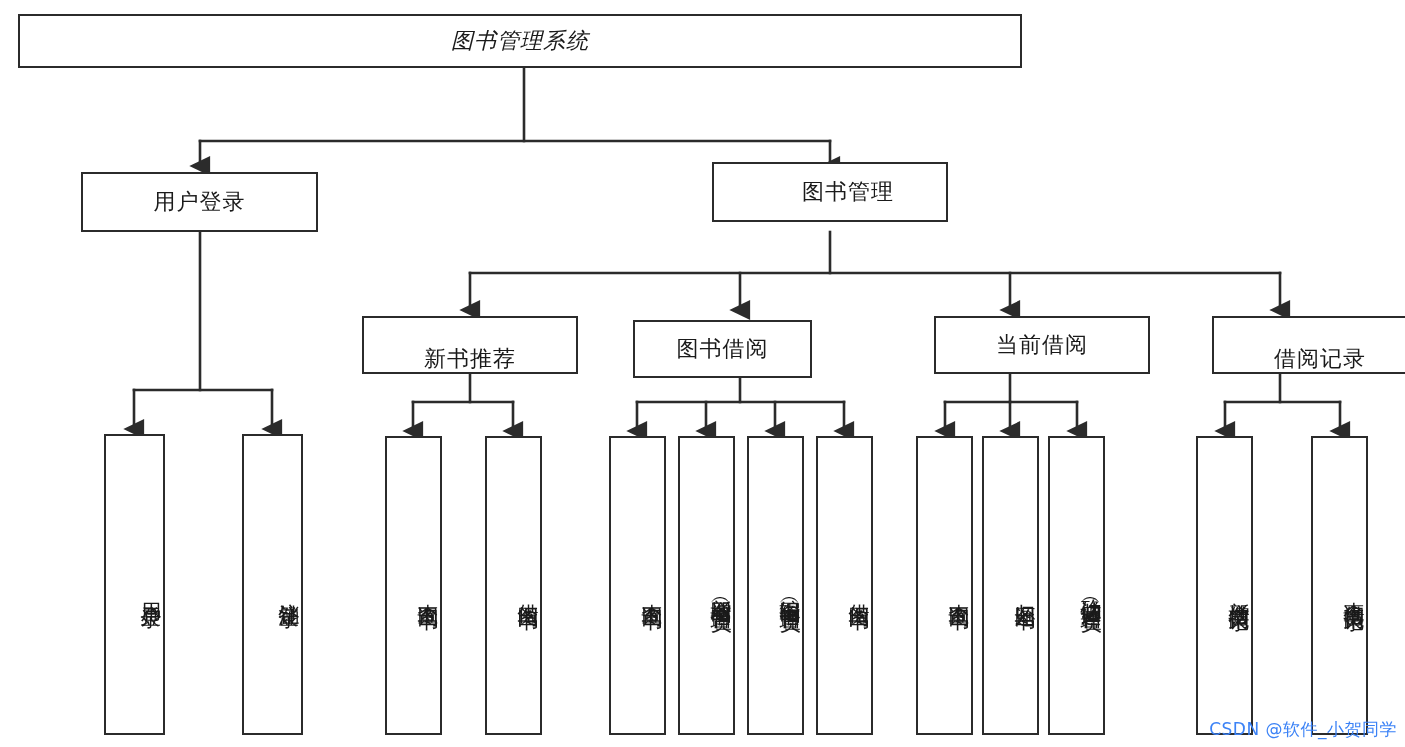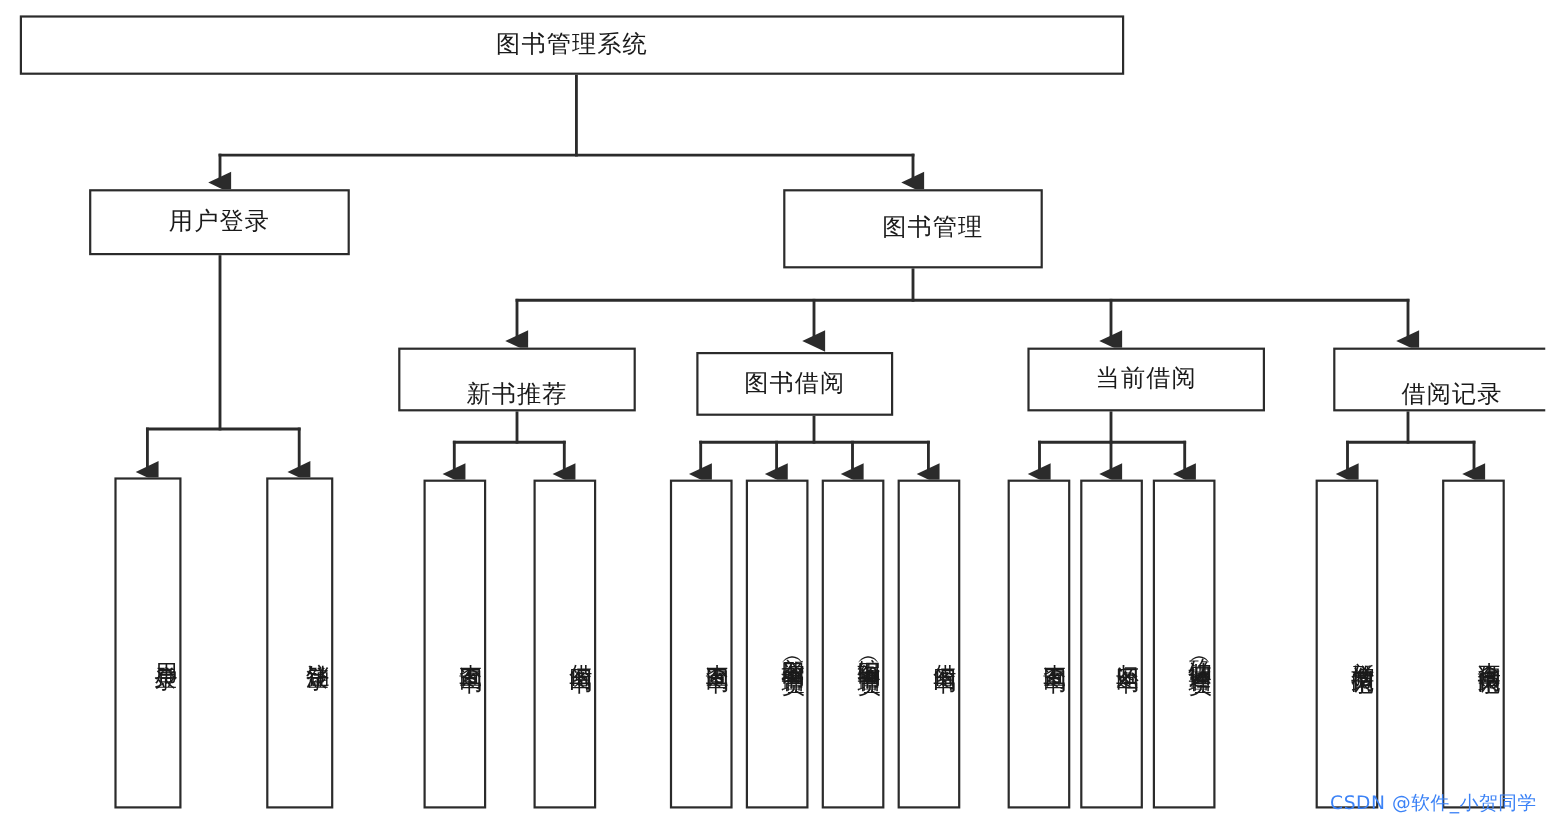--- a/index.html
+++ b/index.html
@@ -118,29 +118,29 @@
       <path d="M1010,402 L1010,431" marker-end="url(#arrowhead)"></path>
       <path d="M1077,402 L1077,431" marker-end="url(#arrowhead)"></path>
 
       <path d="M1280,374 L1280,402"></path>
       <path d="M1225,402 L1340,402"></path>
       <path d="M1225,402 L1225,431" marker-end="url(#arrowhead)"></path>
       <path d="M1340,402 L1340,431" marker-end="url(#arrowhead)"></path>
     </g>
   </svg>
 
-  <div class="node horiz" style="left:18px; top:14px; width:1004px; height:54px;">
+  <div class="node horiz" style="left:18px; top:14px; width:1004px; height:54px;font-style:italic;">
     <span class="node-label">图书管理系统</span>
   </div>
 
   <div class="node horiz" style="left:81px; top:172px; width:237px; height:60px;">
     <span class="node-label">用户登录</span>
   </div>
 
-  <div class="node horiz" style="left:712px; top:172px; width:236px; height:72px;padding-left:36px;">
+  <div class="node horiz" style="left:712px; top:162px; width:236px; height:60px;padding-left:36px;">
     <span class="node-label">图书管理</span>
   </div>
 
   <div class="node horiz" style="left:362px; top:316px; width:216px; height:58px;align-items:flex-end;">
     <span class="node-label">新书推荐</span>
   </div>
 
   <div class="node horiz" style="left:633px; top:320px; width:179px; height:58px;justify-content:center;">
     <span class="node-label">图书借阅</span>
   </div>

